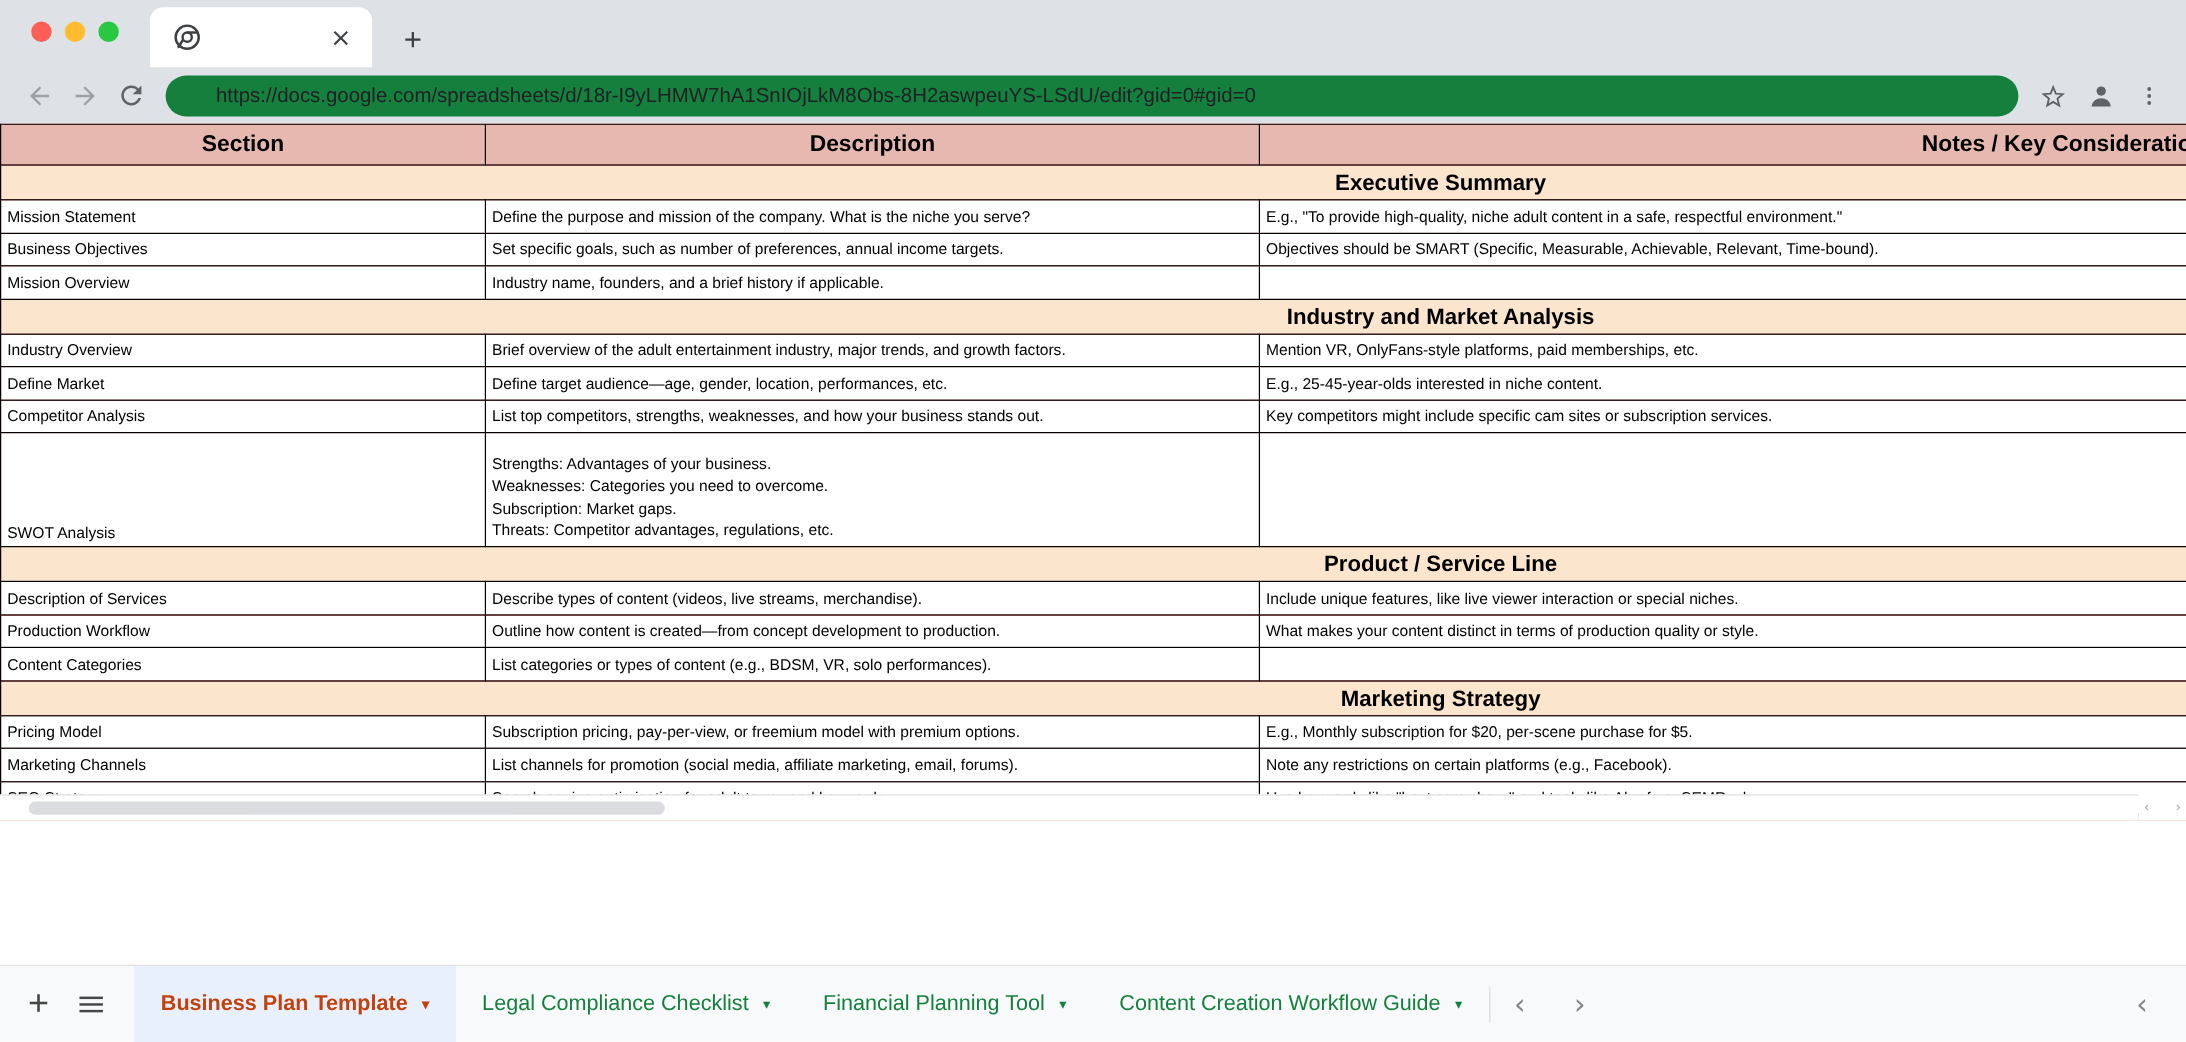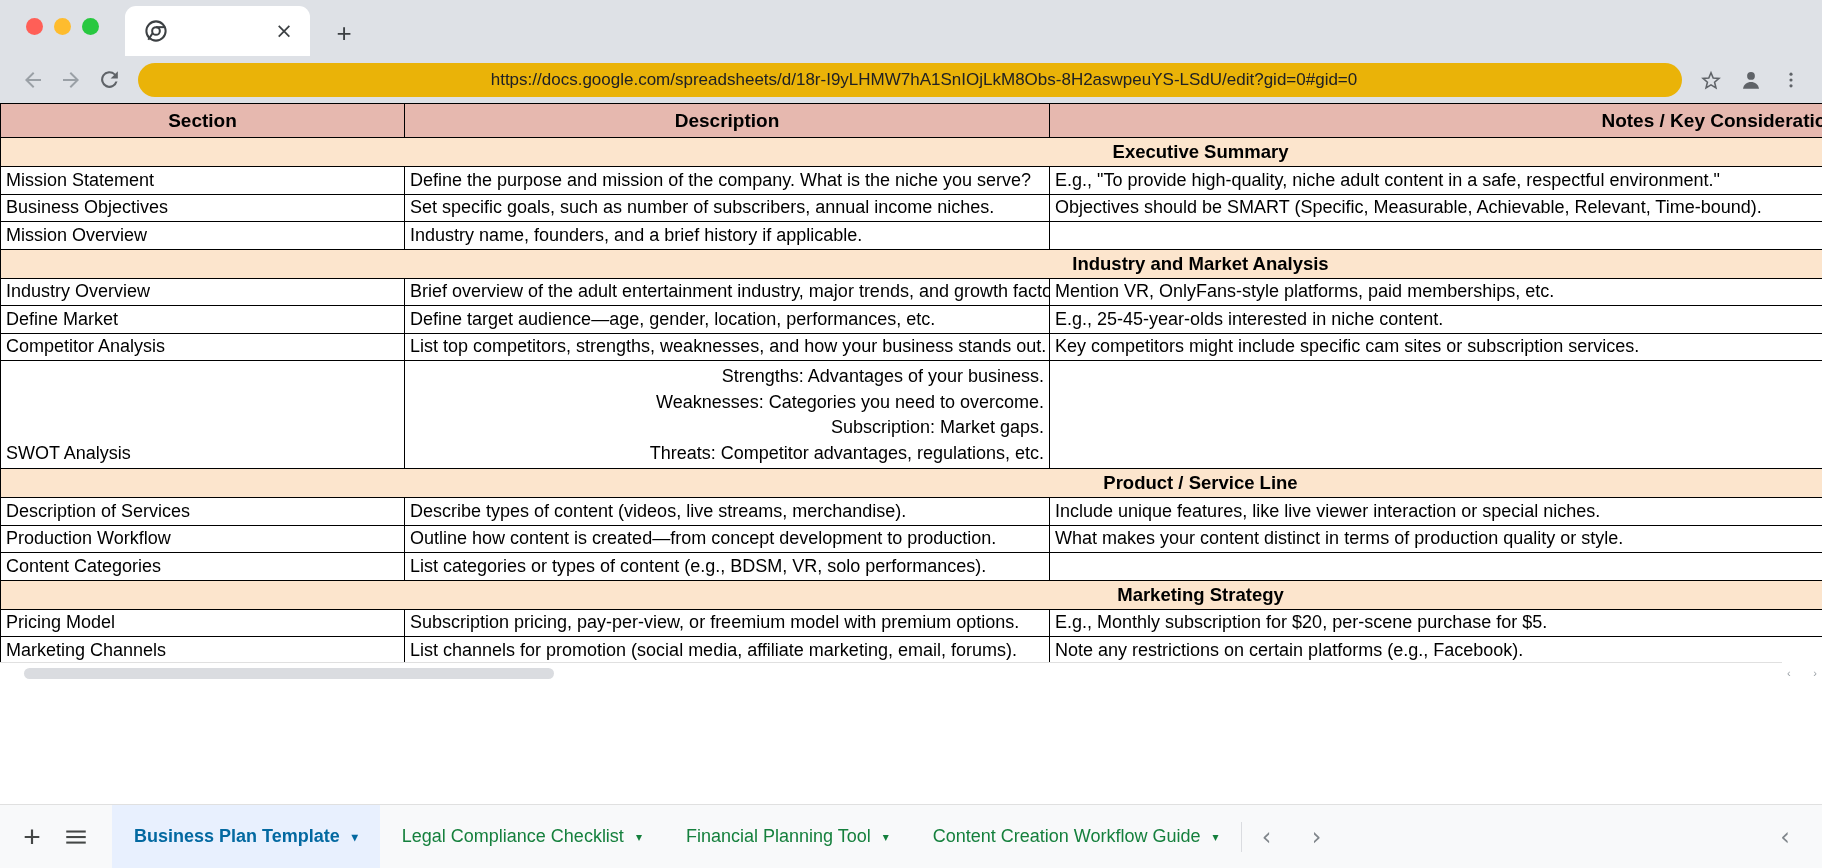--- a/index.html
+++ b/index.html
@@ -85,28 +85,27 @@
     color: #5f6368;
     font-size: 22px;
     flex: 0 0 auto;
   }
   .nav-btn.back { color: #5f6368; }
   .nav-btn svg { display: block; }
   #omnibox {
     flex: 1 1 auto;
     height: 34px;
     margin: 0 12px 0 10px;
-    background: #eab308;
+    background: #15803d;
     border-radius: 17px;
     display: flex;
     align-items: center;
     padding: 0 14px;
     position: relative;
     overflow: hidden;
-    justify-content: center;
   }
   #omnibox-url {
     font-size: 17px;
     color: #202124;
     white-space: nowrap;
     overflow: hidden;
     padding-left: 28px;
     font-family: "Liberation Sans", sans-serif;
   }
   #star-icon, #profile-icon, #menu-icon {
@@ -131,21 +130,21 @@
     width: 2400px;
     font-family: "Liberation Sans", sans-serif;
   }
   table.grid col.c1 { width: 404px; }
   table.grid col.c2 { width: 645px; }
   table.grid col.c3 { width: 1351px; }
 
   table.grid td {
     border: 1px solid #000;
     padding: 0 5px;
-    font-size: 18px;
+    font-size: 13px;
     color: #000;
     vertical-align: middle;
     height: 27.5px;
     background: #fff;
     overflow: hidden;
     white-space: nowrap;
   }
   table.grid tr.header td {
     background: #e6b8af;
     font-weight: bold;
@@ -162,22 +161,21 @@
   }
   table.grid td.tall {
     height: 95px;
     vertical-align: bottom;
     white-space: normal;
     line-height: 1.42;
     padding-bottom: 2px;
   }
   table.grid td.tall.multi {
     vertical-align: top;
-    padding-top: 3px;
-    text-align: right;
+    padding-top: 17px;
   }
   .cellline { display: block; }
 
   
   #h-scroll-track {
     position: absolute;
     left: 0; bottom: 0;
     width: 1782px; height: 22px;
     background: #ffffff;
     border-top: 1px solid #e0e0e0;
@@ -227,21 +225,21 @@
     align-items: center;
     gap: 12px;
     padding: 0 22px;
     font-size: 18px;
     color: #15803d;
     white-space: nowrap;
     flex: 0 0 auto;
   }
   .sheet-tab.active {
     background: #e8f0fe;
-    color: #0369a1;
+    color: #c2410c;
     font-weight: bold;
   }
   .sheet-tab .caret {
     font-size: 12px;
     line-height: 1;
   }
   .tab-divider {
     width: 1px; height: 30px;
     background: #dadce0;
     flex: 0 0 auto;
@@ -347,21 +345,21 @@
         <td colspan="3">Executive Summary</td>
       </tr>
 
       <tr>
         <td>Mission Statement</td>
         <td>Define the purpose and mission of the company. What is the niche you serve?</td>
         <td>E.g., "To provide high-quality, niche adult content in a safe, respectful environment."</td>
       </tr>
       <tr>
         <td>Business Objectives</td>
-        <td>Set specific goals, such as number of subscribers, annual income niches.</td>
+        <td>Set specific goals, such as number of preferences, annual income targets.</td>
         <td>Objectives should be SMART (Specific, Measurable, Achievable, Relevant, Time-bound).</td>
       </tr>
       <tr>
         <td>Mission Overview</td>
         <td>Industry name, founders, and a brief history if applicable.</td>
         <td></td>
       </tr>
 
       <tr class="section">
         <td colspan="3">Industry and Market Analysis</td>

